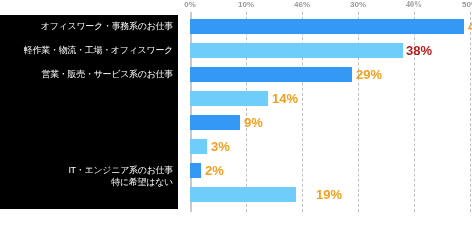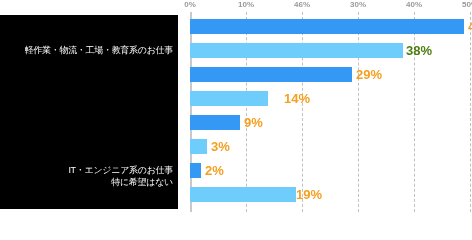--- a/index.html
+++ b/index.html
@@ -80,54 +80,56 @@
     white-space:nowrap;
     line-height:13px;
   }
 </style>
 </head>
 <body>
 
 <div id="chart-root">
 
   <div id="label-panel">
-    <div class="cat-label" style="top:30px;">軽作業・物流・工場・教育系のお仕事</div>
+    <div class="cat-label" style="top:6px;">オフィスワーク・事務系のお仕事</div>
+    <div class="cat-label" style="top:30px;">軽作業・物流・工場・オフィスワーク</div>
+    <div class="cat-label" style="top:54px;">営業・販売・サービス系のお仕事</div>
     <div class="cat-label" style="top:150px;">IT・エンジニア系のお仕事</div>
     <div class="cat-label" style="top:162px;padding-left:36px;">特に希望はない</div>
   </div>
 
   <div id="plot">
 
     <div id="axis-line"></div>
 
     <div class="gridline" style="left:56px;"></div>
     <div class="gridline" style="left:112px;"></div>
     <div class="gridline" style="left:168px;"></div>
     <div class="gridline" style="left:224px;"></div>
     <div class="gridline" style="left:280px;"></div>
 
     <div class="tick-label" style="left:0px;">0%</div>
     <div class="tick-label" style="left:56px;">10%</div>
     <div class="tick-label" style="left:112px;">46%</div>
     <div class="tick-label" style="left:168px;">30%</div>
-    <div class="tick-label" style="left:224px;">40%</div>
+    <div class="tick-label" style="left:224px;font-family:Liberation Serif, serif;">40%</div>
     <div class="tick-label" style="left:280px;">50%</div>
 
     <div class="bar dark" style="left: 0px; top: 4px; width: 274.4px; background: rgb(51, 153, 245);"></div>
     <div class="bar light" style="left: 0px; top: 28px; width: 212.8px; background: rgb(111, 205, 251);"></div>
     <div class="bar dark" style="left: 0px; top: 52px; width: 162.4px; background: rgb(51, 153, 245);"></div>
     <div class="bar light" style="left: 0px; top: 76px; width: 78.4px; background: rgb(111, 205, 251);"></div>
     <div class="bar dark" style="left: 0px; top: 100px; width: 50.4px; background: rgb(51, 153, 245);"></div>
     <div class="bar light" style="left: 0px; top: 124px; width: 16.8px; background: rgb(111, 205, 251);"></div>
     <div class="bar dark" style="left: 0px; top: 148px; width: 11.2px; background: rgb(51, 153, 245);"></div>
     <div class="bar light" style="left: 0px; top: 172px; width: 106.4px; background: rgb(111, 205, 251);"></div>
 
     <div class="value-label" style="left: 278px; top: 5px; color: rgb(245, 160, 32);">49%</div>
-    <div class="value-label" style="left: 216px; top: 29px; color: #4d7c0f;">38%</div>
+    <div class="value-label" style="left: 216px; top: 29px; color: #b91c1c;">38%</div>
     <div class="value-label" style="left: 166px; top: 53px; color: rgb(245, 160, 32);">29%</div>
-    <div class="value-label" style="left: 94px; top: 77px; color: rgb(245, 160, 32);">14%</div>
+    <div class="value-label" style="left: 82px; top: 77px; color: rgb(245, 160, 32);">14%</div>
     <div class="value-label" style="left: 54px; top: 101px; color: rgb(245, 160, 32);">9%</div>
     <div class="value-label" style="left: 21px; top: 125px; color: rgb(245, 160, 32);">3%</div>
     <div class="value-label" style="left: 15px; top: 149px; color: rgb(245, 160, 32);">2%</div>
-    <div class="value-label" style="left: 106px; top: 173px; color: rgb(245, 160, 32);">19%</div>
+    <div class="value-label" style="left: 126px; top: 173px; color: rgb(245, 160, 32);">19%</div>
 
   </div>
 </div>
 
 </body></html>

